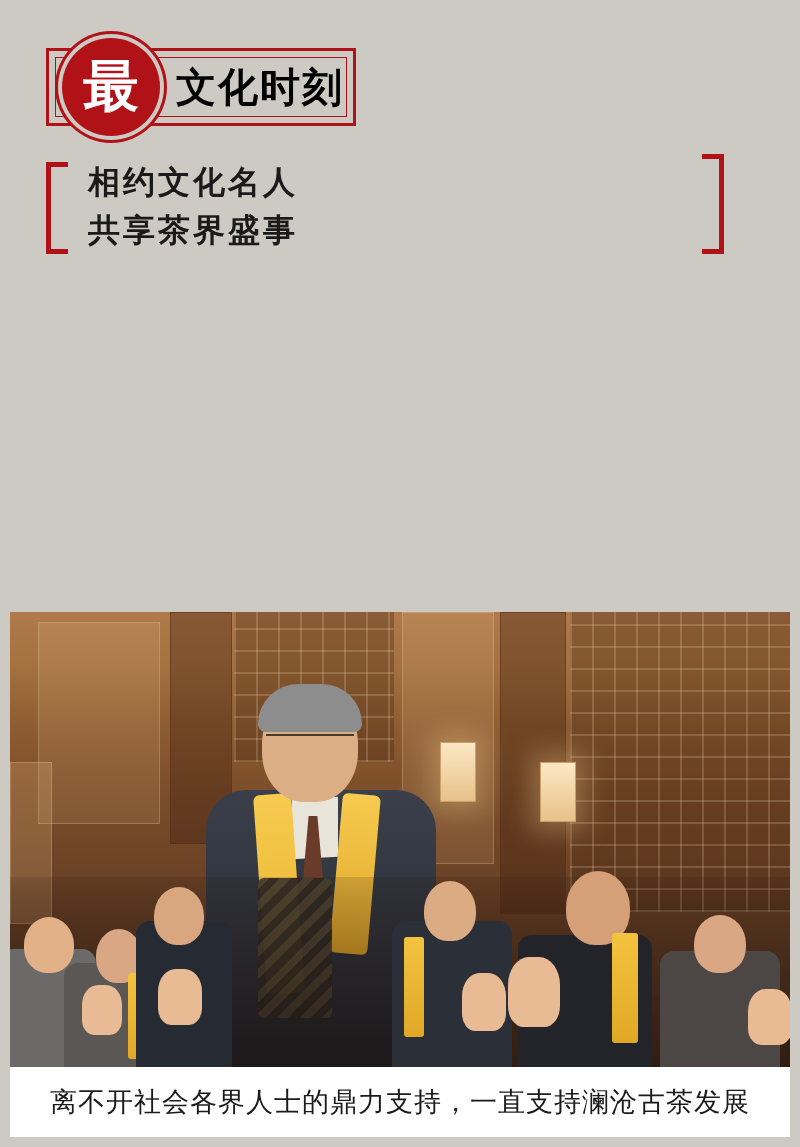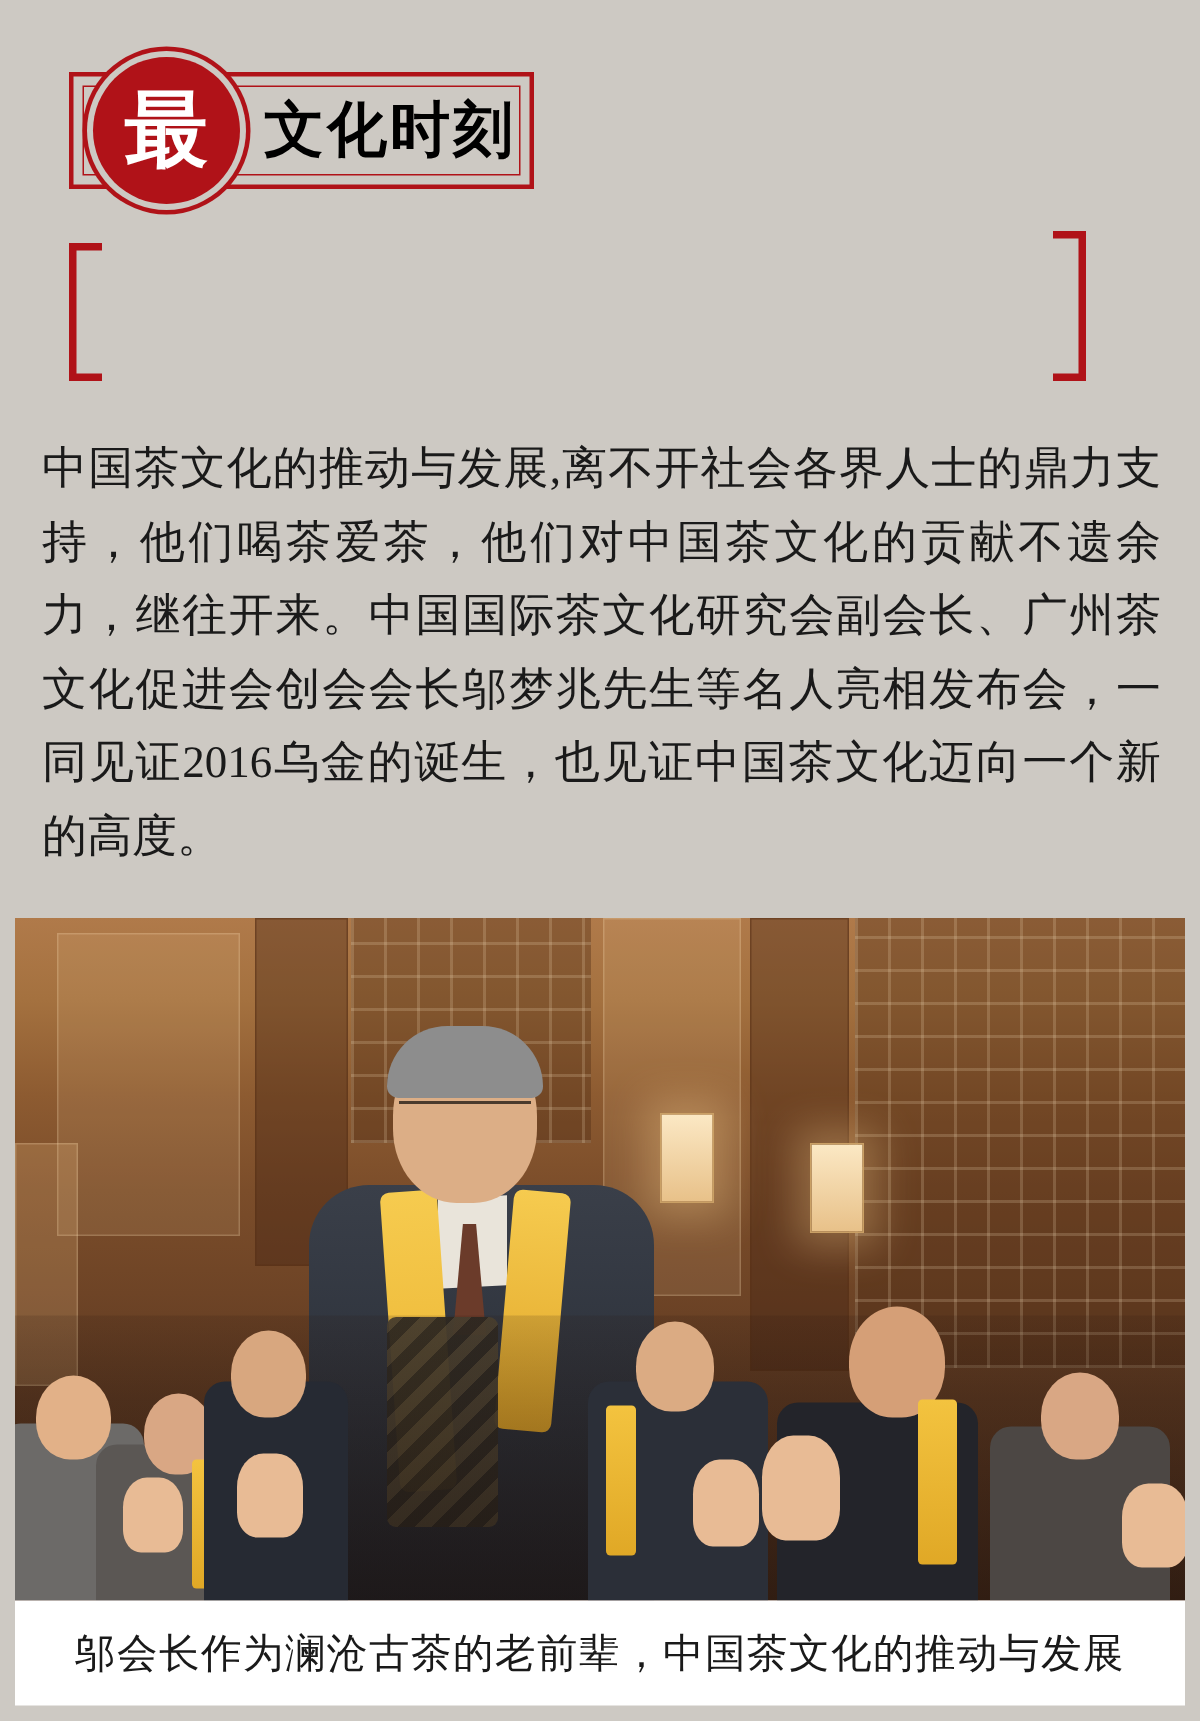--- a/index.html
+++ b/index.html
@@ -324,23 +324,26 @@
 
   <div class="header">
     <div class="badge-frame"></div>
     <div class="badge-seal">最</div>
     <div class="badge-title">文化时刻</div>
   </div>
 
   <div class="subtitle-block">
     <div class="bracket-left"></div>
     <div class="bracket-right"></div>
+    <div class="subtitle-lines">
+      <div>相约文化名人</div>
+      <div>共享茶界盛事</div>
+    </div>
   </div>
 
-  <div class="body-text">中国茶文化的推动与发展,离不开社会各界人士的鼎力支持，他们喝茶爱茶，他们对中国茶文化的贡献不遗余力，继往开来。中国国际茶文化研究会副会长、广州茶文化促进会创会会长邬梦兆先生等名人亮相发布会，一同见证2016乌金的诞生，也见证中国茶文化迈向一个新的高度。</div>
 
   <div class="photo-wrap">
     <div class="photo">
 
       <div class="panel" style="left:28px; top:10px; width:120px; height:200px;"></div>
       <div class="panel dark" style="left:160px; top:0px; width:60px; height:230px;"></div>
       <div class="lattice" style="left:224px; top:0px; width:160px; height:150px;"></div>
       <div class="panel" style="left:392px; top:0px; width:90px; height:250px;"></div>
       <div class="lattice" style="left:560px; top:0px; width:220px; height:300px;"></div>
       <div class="panel dark" style="left:490px; top:0px; width:64px; height:300px;"></div>
@@ -383,15 +386,15 @@
         <div class="hands" style="left:498px; top:80px; width:52px; height:70px;"></div>
         <div class="scarf" style="left:602px; top:56px; width:26px; height:110px;"></div>
 
         <div class="body-shape" style="left:650px; top:74px; width:120px; height:140px; background:#4c4744;"></div>
         <div class="head" style="left:684px; top:38px; width:52px; height:58px;"></div>
         <div class="hands" style="left:738px; top:112px; width:44px; height:56px;"></div>
       </div>
     </div>
   </div>
 
-  <div class="caption">邬会长作为澜沧古茶的老前辈，中国茶文化的推动与发展</div>
+  <div class="caption">离不开社会各界人士的鼎力支持，一直支持澜沧古茶发展</div>
 
 </div>
 
 </body></html>

